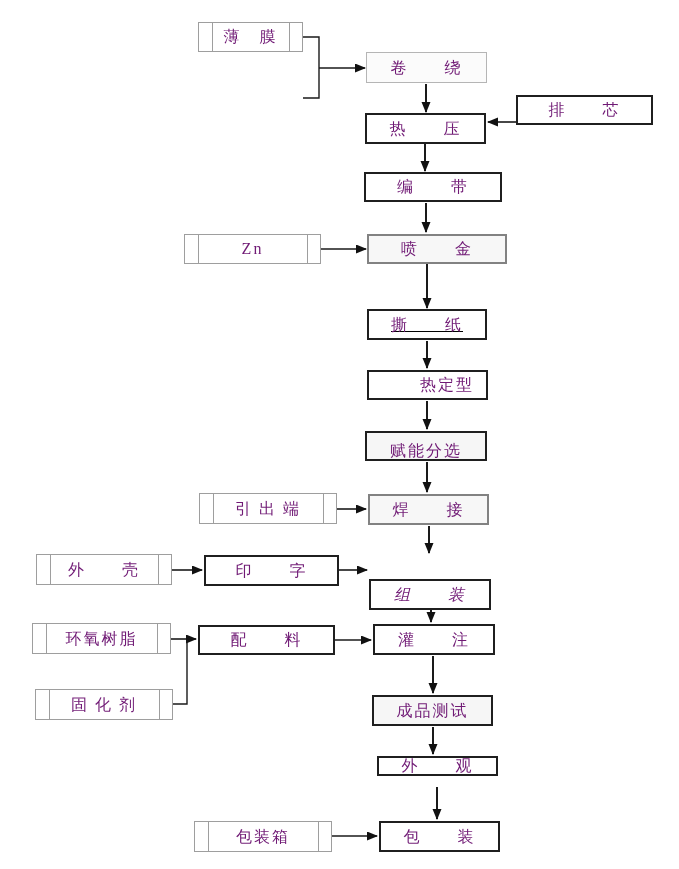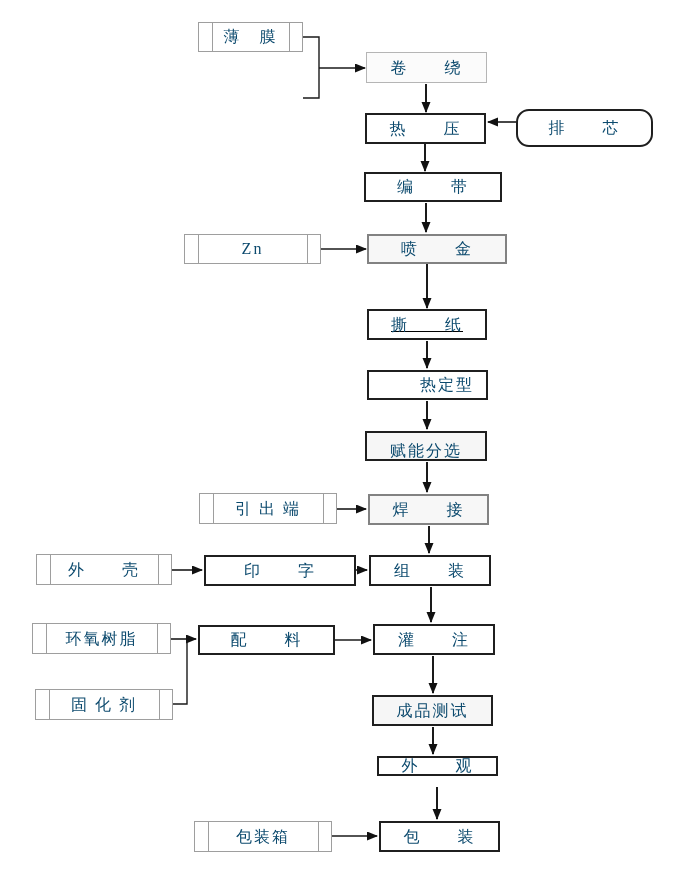--- a/index.html
+++ b/index.html
@@ -37,21 +37,21 @@
     align-items: center;
     justify-content: center;
     border-style: solid;
     color: #000000;
   }
   .node .label {
     font-size: 16px;
     line-height: 1;
     letter-spacing: 2px;
     white-space: pre;
-    color: #0c4a6e;
+    color: #701a75;
   }
   .node .bar {
     position: absolute;
     top: 0;
     bottom: 0;
     width: 1px;
   }
   .node .bar-l { left: 13px; }
   .node .bar-r { right: 12px; }
 </style>
@@ -93,21 +93,21 @@
   </svg>
   <div class="node-layer">
       <div class="node node--input" style="left: 198px; top: 22px; width: 105px; height: 30px; border-color: rgb(158, 158, 158); border-width: 1px; background: rgb(255, 255, 255);">
         <span class="bar bar-l" style="background: rgb(158, 158, 158);"></span>
         <span class="bar bar-r" style="background: rgb(158, 158, 158);"></span>
         <span class="label">薄　膜</span>
       </div>
       <div class="node" style="left: 366px; top: 52px; width: 121px; height: 31px; border-color: rgb(181, 181, 181); border-width: 1px; background: rgb(251, 251, 251);">
         <span class="label">卷　　绕</span>
       </div>
-      <div class="node" style="left: 516px; top: 109px; width: 137px; height: 38px; border-color: rgb(31, 31, 31); border-width: 2px; background: rgb(255, 255, 255); border-radius: 13px;">
+      <div class="node" style="left: 516px; top: 95px; width: 137px; height: 30px; border-color: rgb(31, 31, 31); border-width: 2px; background: rgb(255, 255, 255);">
         <span class="label">排　　芯</span>
       </div>
       <div class="node" style="left: 365px; top: 113px; width: 121px; height: 31px; border-color: rgb(31, 31, 31); border-width: 2px; background: rgb(255, 255, 255);">
         <span class="label">热　　压</span>
       </div>
       <div class="node" style="left: 364px; top: 172px; width: 138px; height: 30px; border-color: rgb(31, 31, 31); border-width: 2px; background: rgb(255, 255, 255);">
         <span class="label">编　　带</span>
       </div>
       <div class="node node--input" style="left: 184px; top: 234px; width: 137px; height: 30px; border-color: rgb(158, 158, 158); border-width: 1px; background: rgb(255, 255, 255);">
         <span class="bar bar-l" style="background: rgb(158, 158, 158);"></span>
@@ -132,24 +132,24 @@
         <span class="label">引 出 端</span>
       </div>
       <div class="node" style="left: 368px; top: 494px; width: 121px; height: 31px; border-color: rgb(130, 130, 130); border-width: 2px; background: rgb(247, 247, 247);">
         <span class="label">焊　　接</span>
       </div>
       <div class="node node--input" style="left: 36px; top: 554px; width: 136px; height: 31px; border-color: rgb(158, 158, 158); border-width: 1px; background: rgb(255, 255, 255);">
         <span class="bar bar-l" style="background: rgb(158, 158, 158);"></span>
         <span class="bar bar-r" style="background: rgb(158, 158, 158);"></span>
         <span class="label">外　　壳</span>
       </div>
-      <div class="node" style="left: 204px; top: 555px; width: 152px; height: 31px; border-color: rgb(31, 31, 31); border-width: 2px; background: rgb(255, 255, 255);">
+      <div class="node" style="left: 204px; top: 555px; width: 135px; height: 31px; border-color: rgb(31, 31, 31); border-width: 2px; background: rgb(255, 255, 255);">
         <span class="label">印　　字</span>
       </div>
-      <div class="node" style="left: 369px; top: 555px; width: 122px; height: 31px; border-color: rgb(31, 31, 31); border-width: 2px; background: rgb(255, 255, 255);">
+      <div class="node" style="left: 369px; top: 579px; width: 122px; height: 31px; border-color: rgb(31, 31, 31); border-width: 2px; background: rgb(255, 255, 255); font-style: italic;">
         <span class="label">组　　装</span>
       </div>
       <div class="node node--input" style="left: 32px; top: 623px; width: 139px; height: 31px; border-color: rgb(158, 158, 158); border-width: 1px; background: rgb(255, 255, 255);">
         <span class="bar bar-l" style="background: rgb(158, 158, 158);"></span>
         <span class="bar bar-r" style="background: rgb(158, 158, 158);"></span>
         <span class="label">环氧树脂</span>
       </div>
       <div class="node" style="left: 198px; top: 625px; width: 137px; height: 30px; border-color: rgb(31, 31, 31); border-width: 2px; background: rgb(255, 255, 255);">
         <span class="label">配　　料</span>
       </div>

